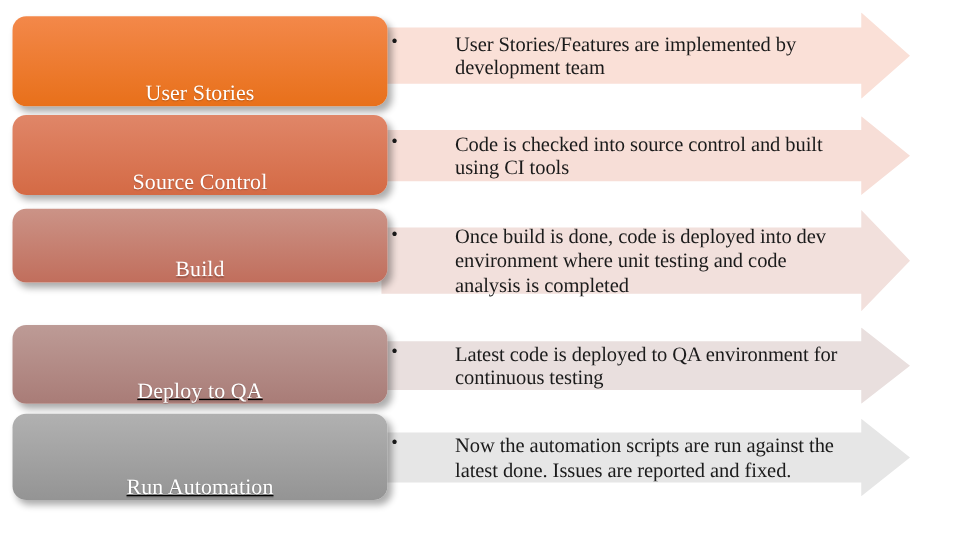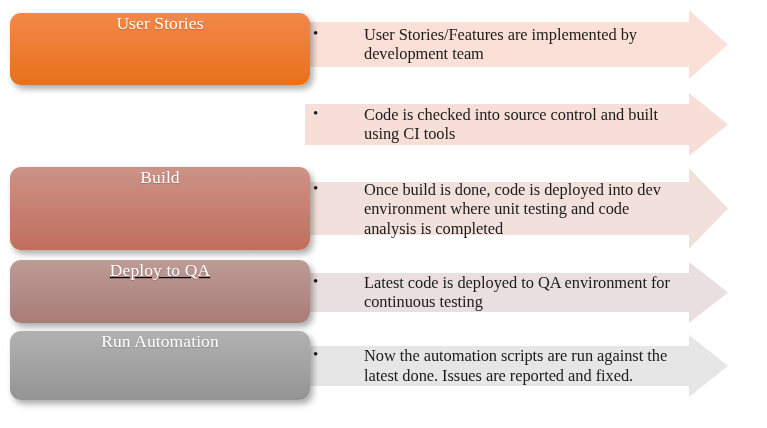--- a/index.html
+++ b/index.html
@@ -57,21 +57,21 @@
     flex: 1 1 auto;
     margin-left: 40px;
   }
 
   
   .stage-box {
     position: absolute;
     border-radius: 11px;
     box-shadow: 3px 4px 6px rgba(0,0,0,0.33);
     display: flex;
-    align-items: flex-start;
+    align-items: flex-end;
     justify-content: center;
     box-sizing: border-box;
   }
   .stage-label {
     color: #ffffff;
     font-size: 17.5px;
     font-weight: normal;
     text-align: center;
     text-shadow: 0 1px 1px rgba(0,0,0,0.22);
     letter-spacing: 0.1px;
@@ -89,40 +89,43 @@
     </div>
     <div class="stage-box" style="left: 10px; top: 13px; width: 300px; height: 72px; background: linear-gradient(rgb(243, 136, 74) 0%, rgb(232, 112, 26) 100%);">
       <div class="stage-label">User Stories</div>
     </div>
     <div class="arrow-wrap" style="left: 305px; top: 93px; width: 423px; height: 63px;">
       <svg class="arrow-svg" width="423" height="63" viewBox="0 0 423 63">
         <path d="M0,11 L384,11 L384,0 L423,31.5 L384,63 L384,52 L0,52 Z" fill="#F7DED7"></path>
       </svg>
       <div class="arrow-text" style="left: 8px; right: 51px; top: 50%; transform: translateY(-50%);"><div class="bullet-row"><span class="bullet-dot">•</span><span class="bullet-text">Code is checked into source control and built using CI tools</span></div></div>
     </div>
+    <div class="stage-box" style="left: 10px; top: 92px; width: 300px; height: 64px; background: linear-gradient(rgb(224, 134, 104) 0%, rgb(212, 106, 69) 100%);">
+      <div class="stage-label">Source Control</div>
+    </div>
     <div class="arrow-wrap" style="left: 305px; top: 168px; width: 423px; height: 81px;">
       <svg class="arrow-svg" width="423" height="81" viewBox="0 0 423 81">
         <path d="M0,14 L384,14 L384,0 L423,40.5 L384,81 L384,67 L0,67 Z" fill="#F2E0DC"></path>
       </svg>
       <div class="arrow-text" style="left: 8px; right: 51px; top: 50%; transform: translateY(-50%);"><div class="bullet-row"><span class="bullet-dot">•</span><span class="bullet-text">Once build is done, code is deployed into dev environment where unit testing and code analysis is completed</span></div></div>
     </div>
-    <div class="stage-box" style="left: 10px; top: 167px; width: 300px; height: 83px; background: linear-gradient(rgb(203, 147, 135) 0%, rgb(193, 110, 92) 100%);">
+    <div class="stage-box" style="left: 10px; top: 167px; width: 300px; height: 59px; background: linear-gradient(rgb(203, 147, 135) 0%, rgb(193, 110, 92) 100%);">
       <div class="stage-label">Build</div>
     </div>
     <div class="arrow-wrap" style="left: 305px; top: 262px; width: 423px; height: 61px;">
       <svg class="arrow-svg" width="423" height="61" viewBox="0 0 423 61">
         <path d="M0,11 L384,11 L384,0 L423,30.5 L384,61 L384,50 L0,50 Z" fill="#E9DFDE"></path>
       </svg>
       <div class="arrow-text" style="left: 8px; right: 51px; top: 50%; transform: translateY(-50%);"><div class="bullet-row"><span class="bullet-dot">•</span><span class="bullet-text">Latest code is deployed to QA environment for continuous testing</span></div></div>
     </div>
     <div class="stage-box" style="left: 10px; top: 260px; width: 300px; height: 63px; background: linear-gradient(rgb(189, 155, 150) 0%, rgb(169, 124, 119) 100%); text-decoration: underline;">
       <div class="stage-label">Deploy to QA</div>
     </div>
     <div class="arrow-wrap" style="left: 305px; top: 335px; width: 423px; height: 62px;">
       <svg class="arrow-svg" width="423" height="62" viewBox="0 0 423 62">
         <path d="M0,11 L384,11 L384,0 L423,31 L384,62 L384,51 L0,51 Z" fill="#E6E6E6"></path>
       </svg>
       <div class="arrow-text" style="left: 8px; right: 51px; top: 50%; transform: translateY(-50%);"><div class="bullet-row"><span class="bullet-dot">•</span><span class="bullet-text">Now the automation scripts are run against the latest done. Issues are reported and fixed.</span></div></div>
     </div>
-    <div class="stage-box" style="left: 10px; top: 331px; width: 300px; height: 69px; background: linear-gradient(rgb(177, 177, 177) 0%, rgb(148, 148, 148) 100%);">
+    <div class="stage-box" style="left: 10px; top: 331px; width: 300px; height: 69px; background: linear-gradient(rgb(177, 177, 177) 0%, rgb(148, 148, 148) 100%); text-decoration: underline;">
       <div class="stage-label">Run Automation</div>
     </div>
   </div>
 
 </body></html>

